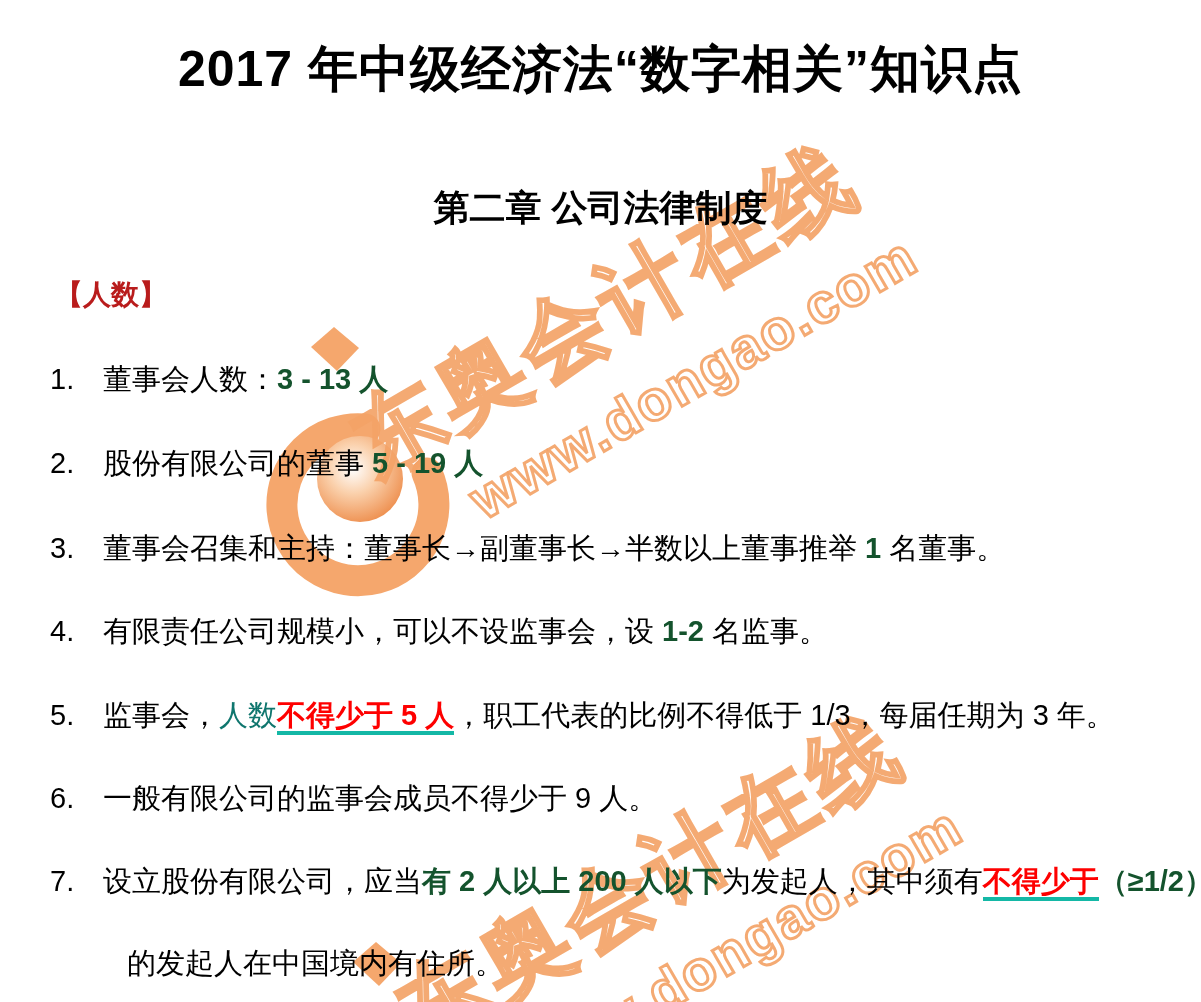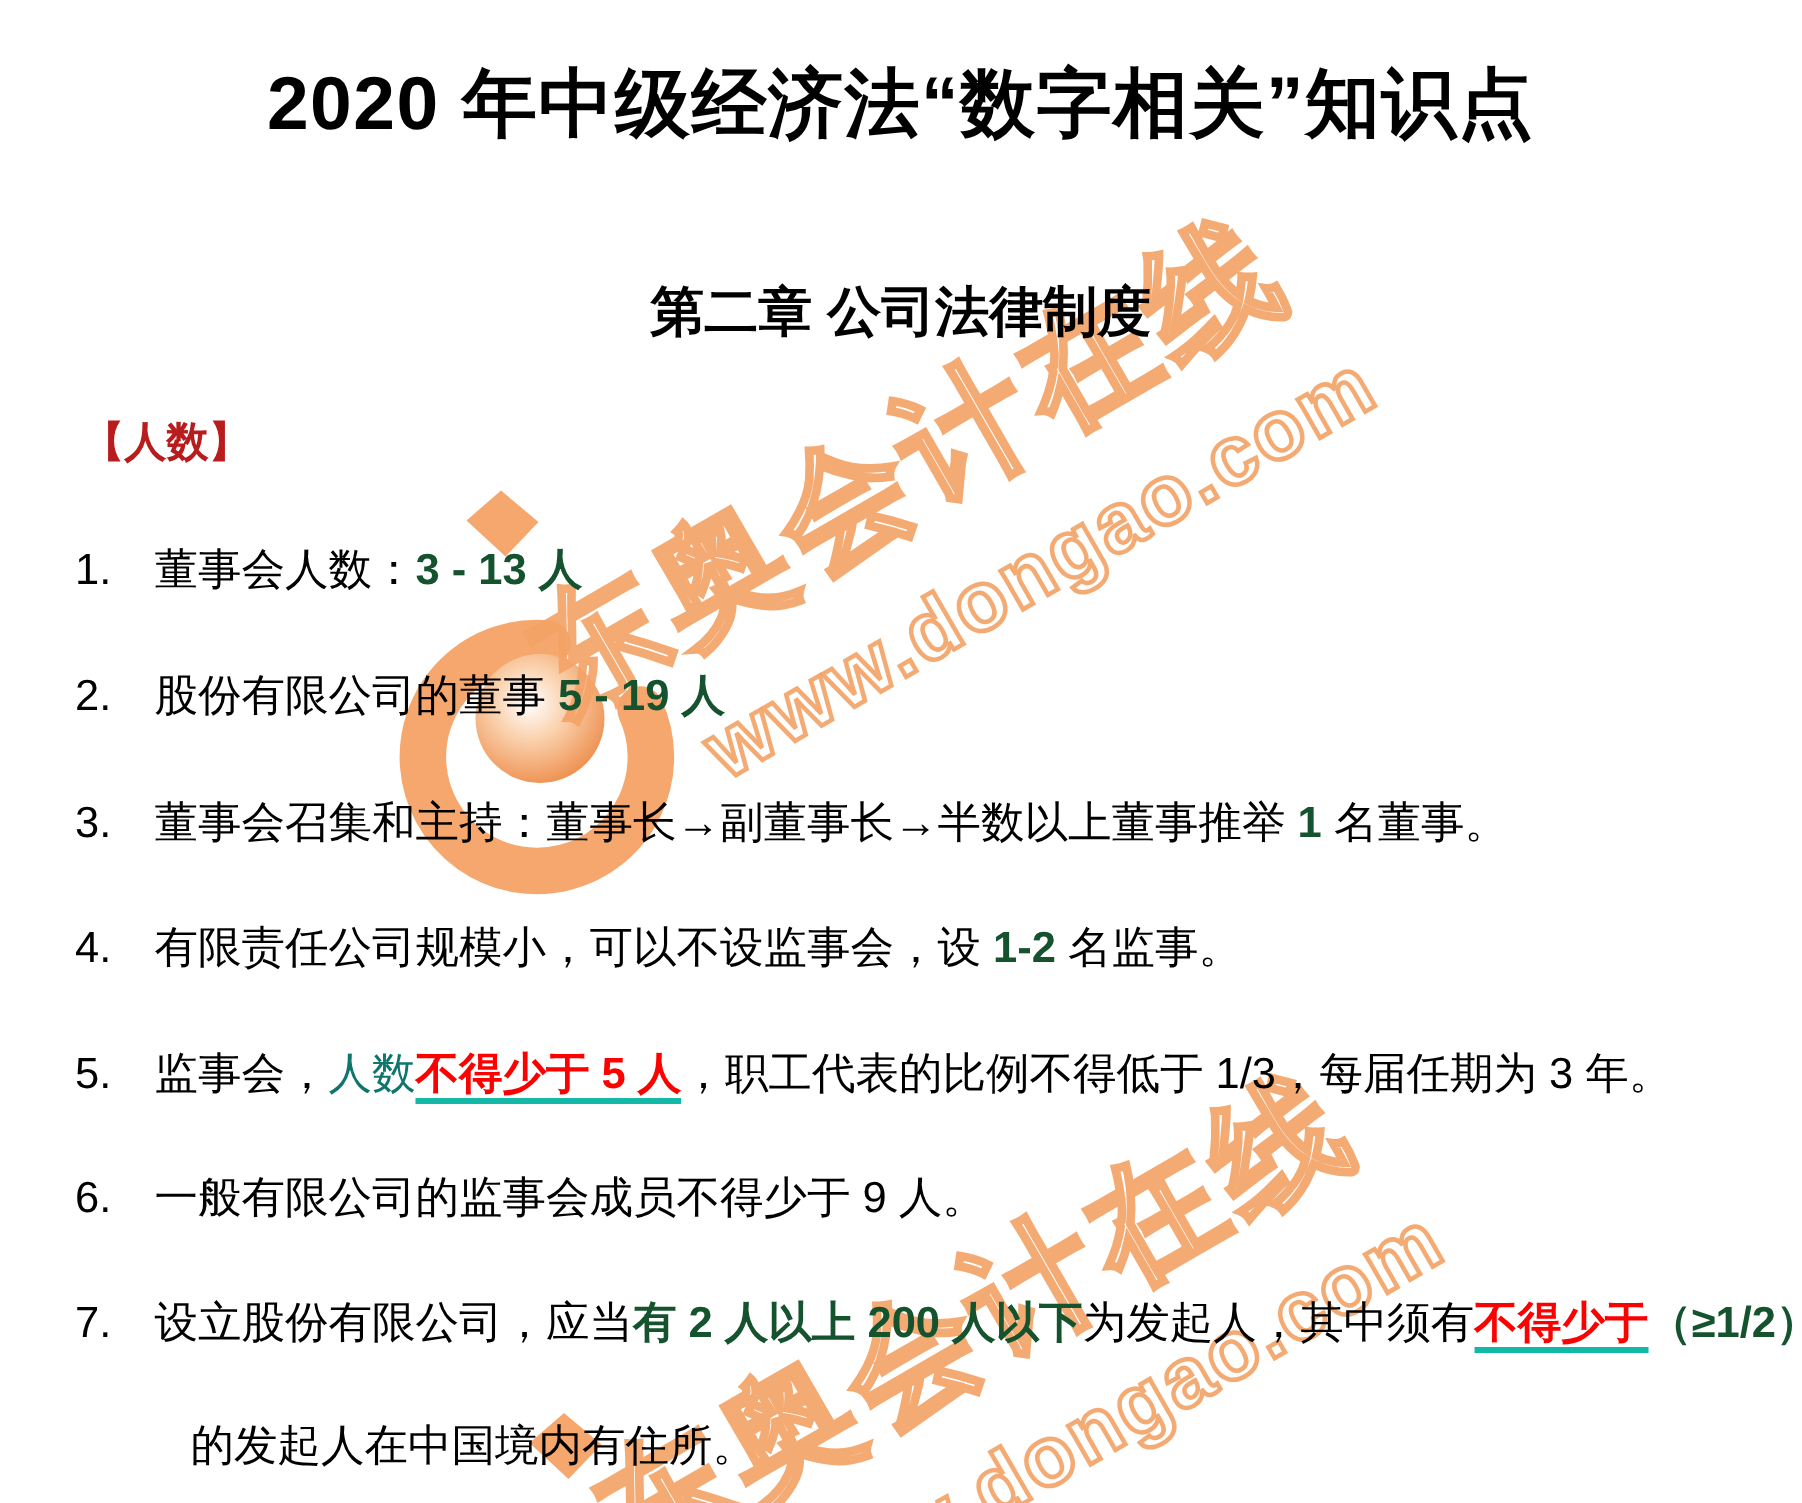--- a/index.html
+++ b/index.html
@@ -83,21 +83,21 @@
   </svg>
 
   <div class="wm-text wm-bot-text">
     <div class="wm-line1">东奥会计在线</div>
     <div class="wm-line2">www.dongao.com</div>
   </div>
 </div>
 
 <div class="content">
 
-  <div class="doc-title">2020 年中级经济法“数字相关”知识点</div>
+  <div class="doc-title">2017 年中级经济法“数字相关”知识点</div>
 
   <div class="chapter">第二章 公司法律制度</div>
 
   <div class="section-heading">【人数】</div>
 
   <div class="item i1">
     <span class="num">1.</span><span>董事会人数：</span><span class="rb">3 - 13 人</span>
   </div>
 
   <div class="item i2">

